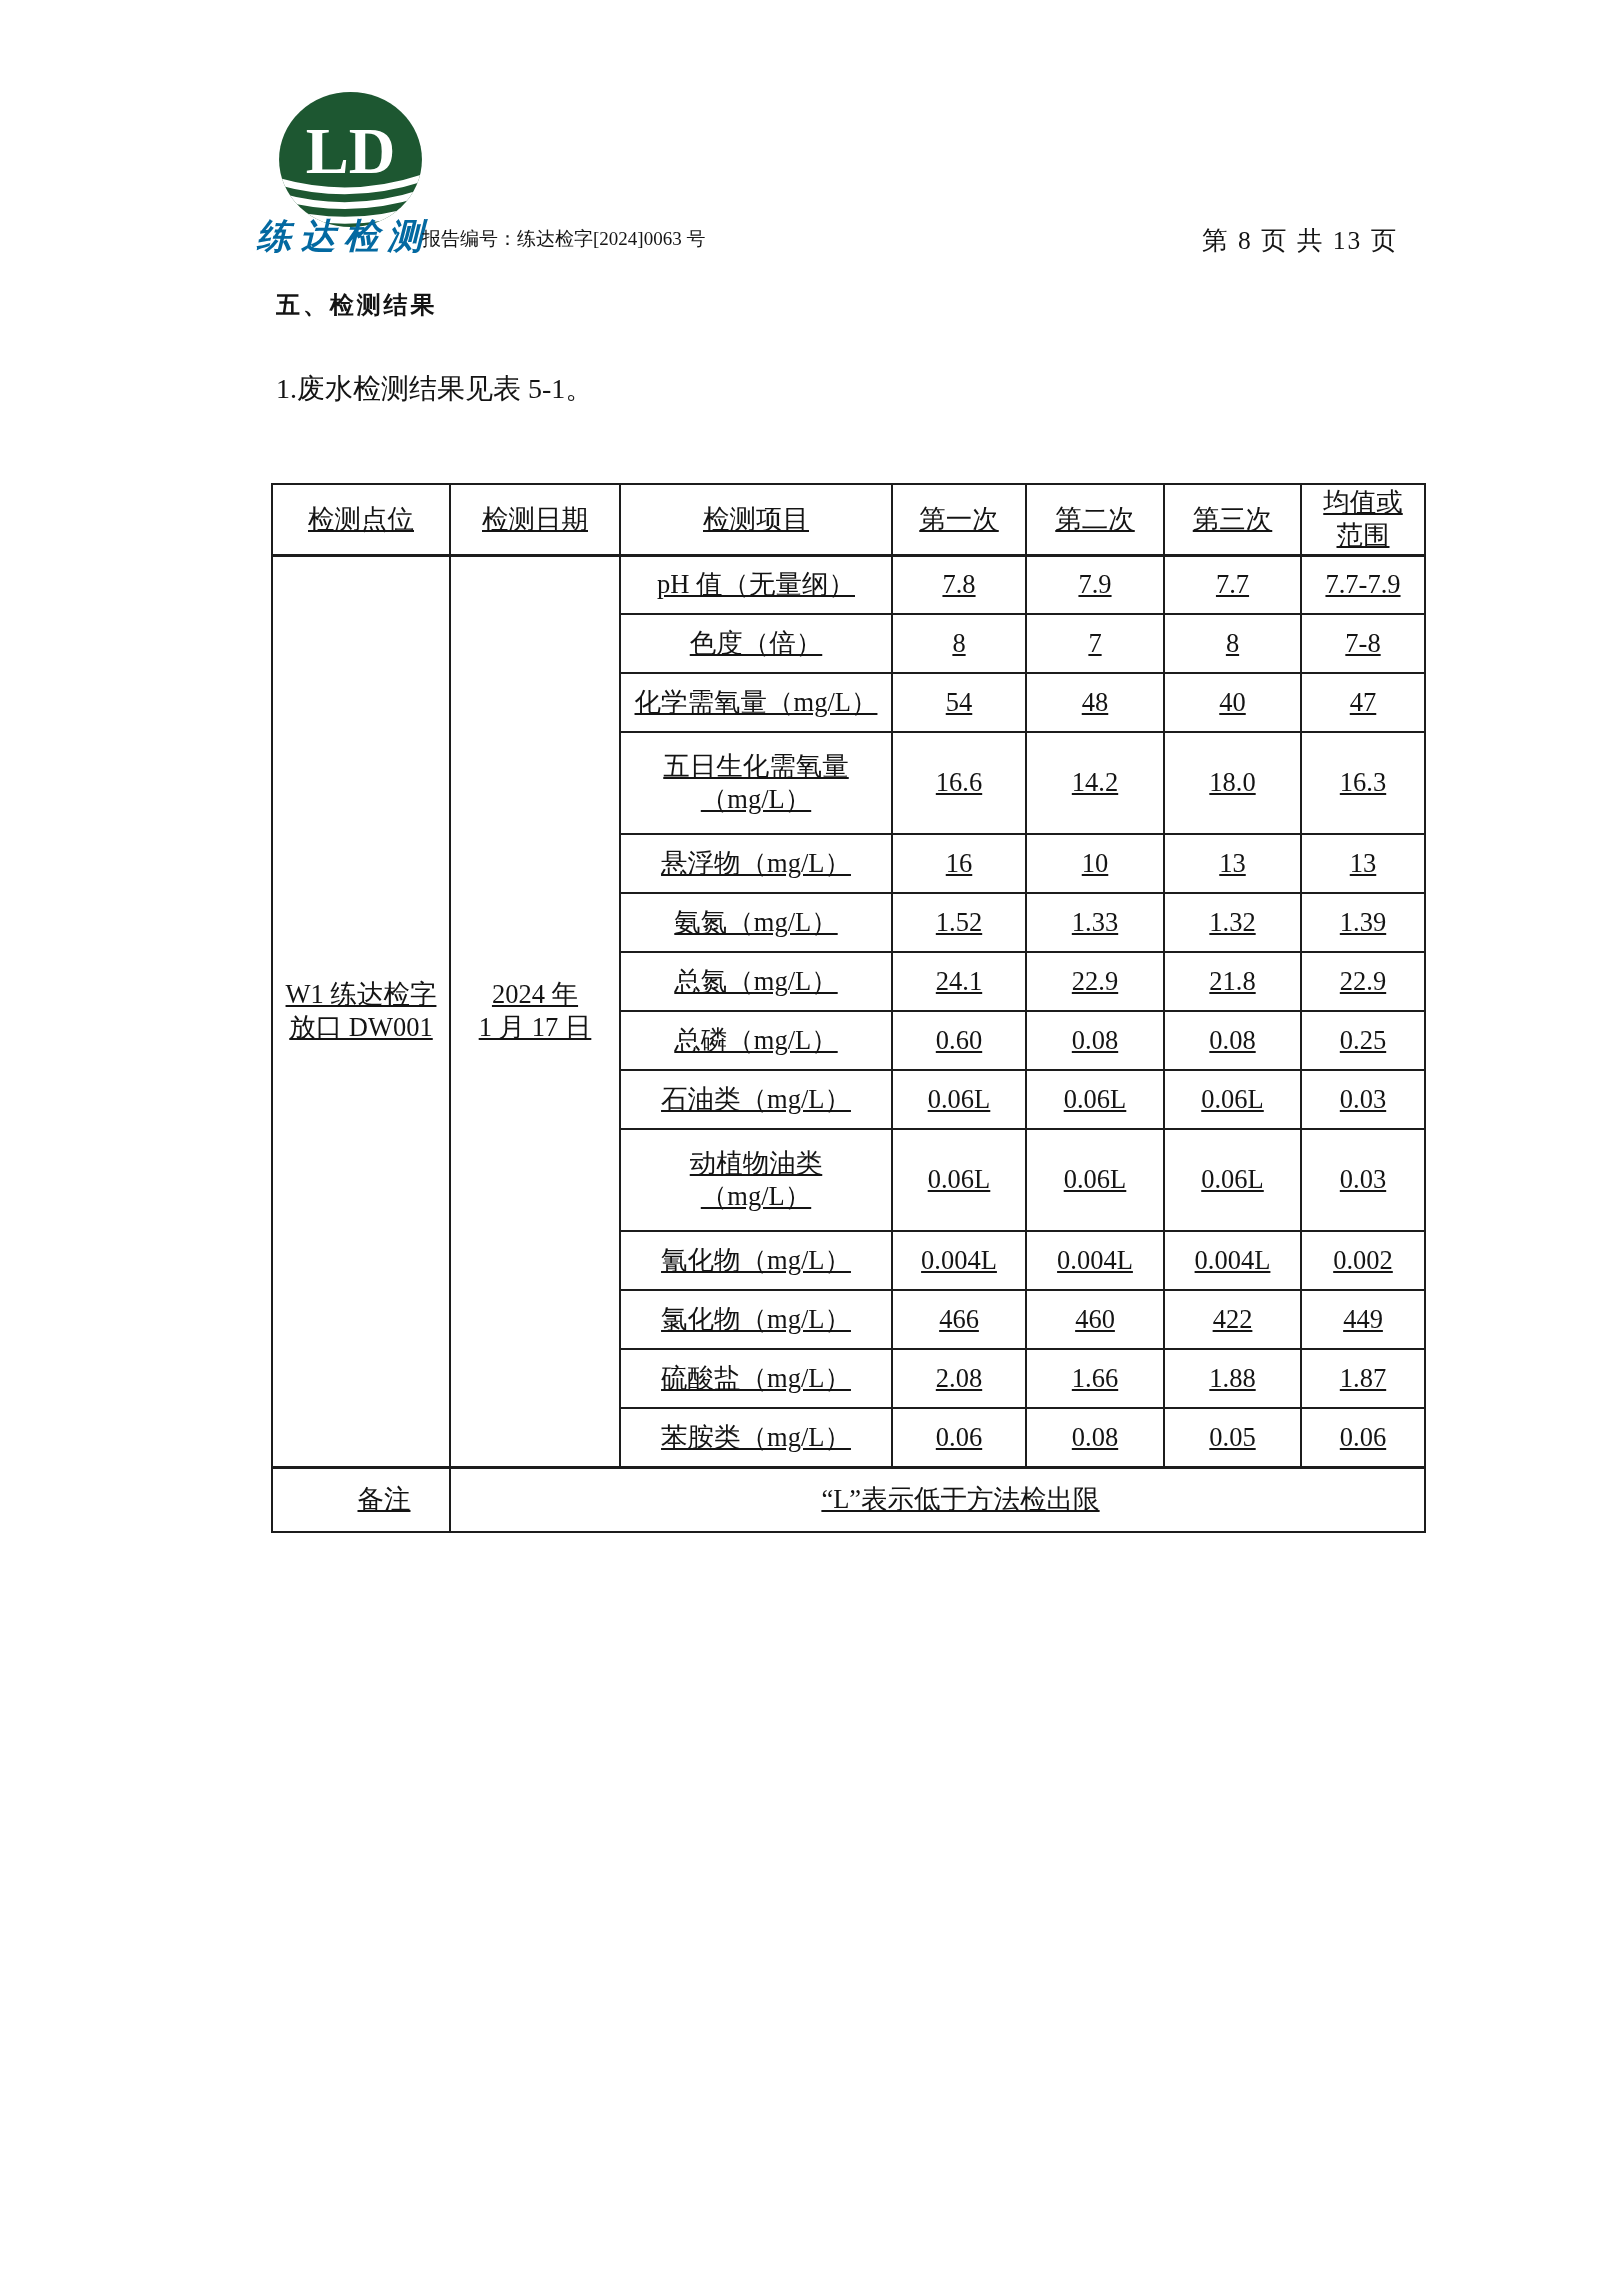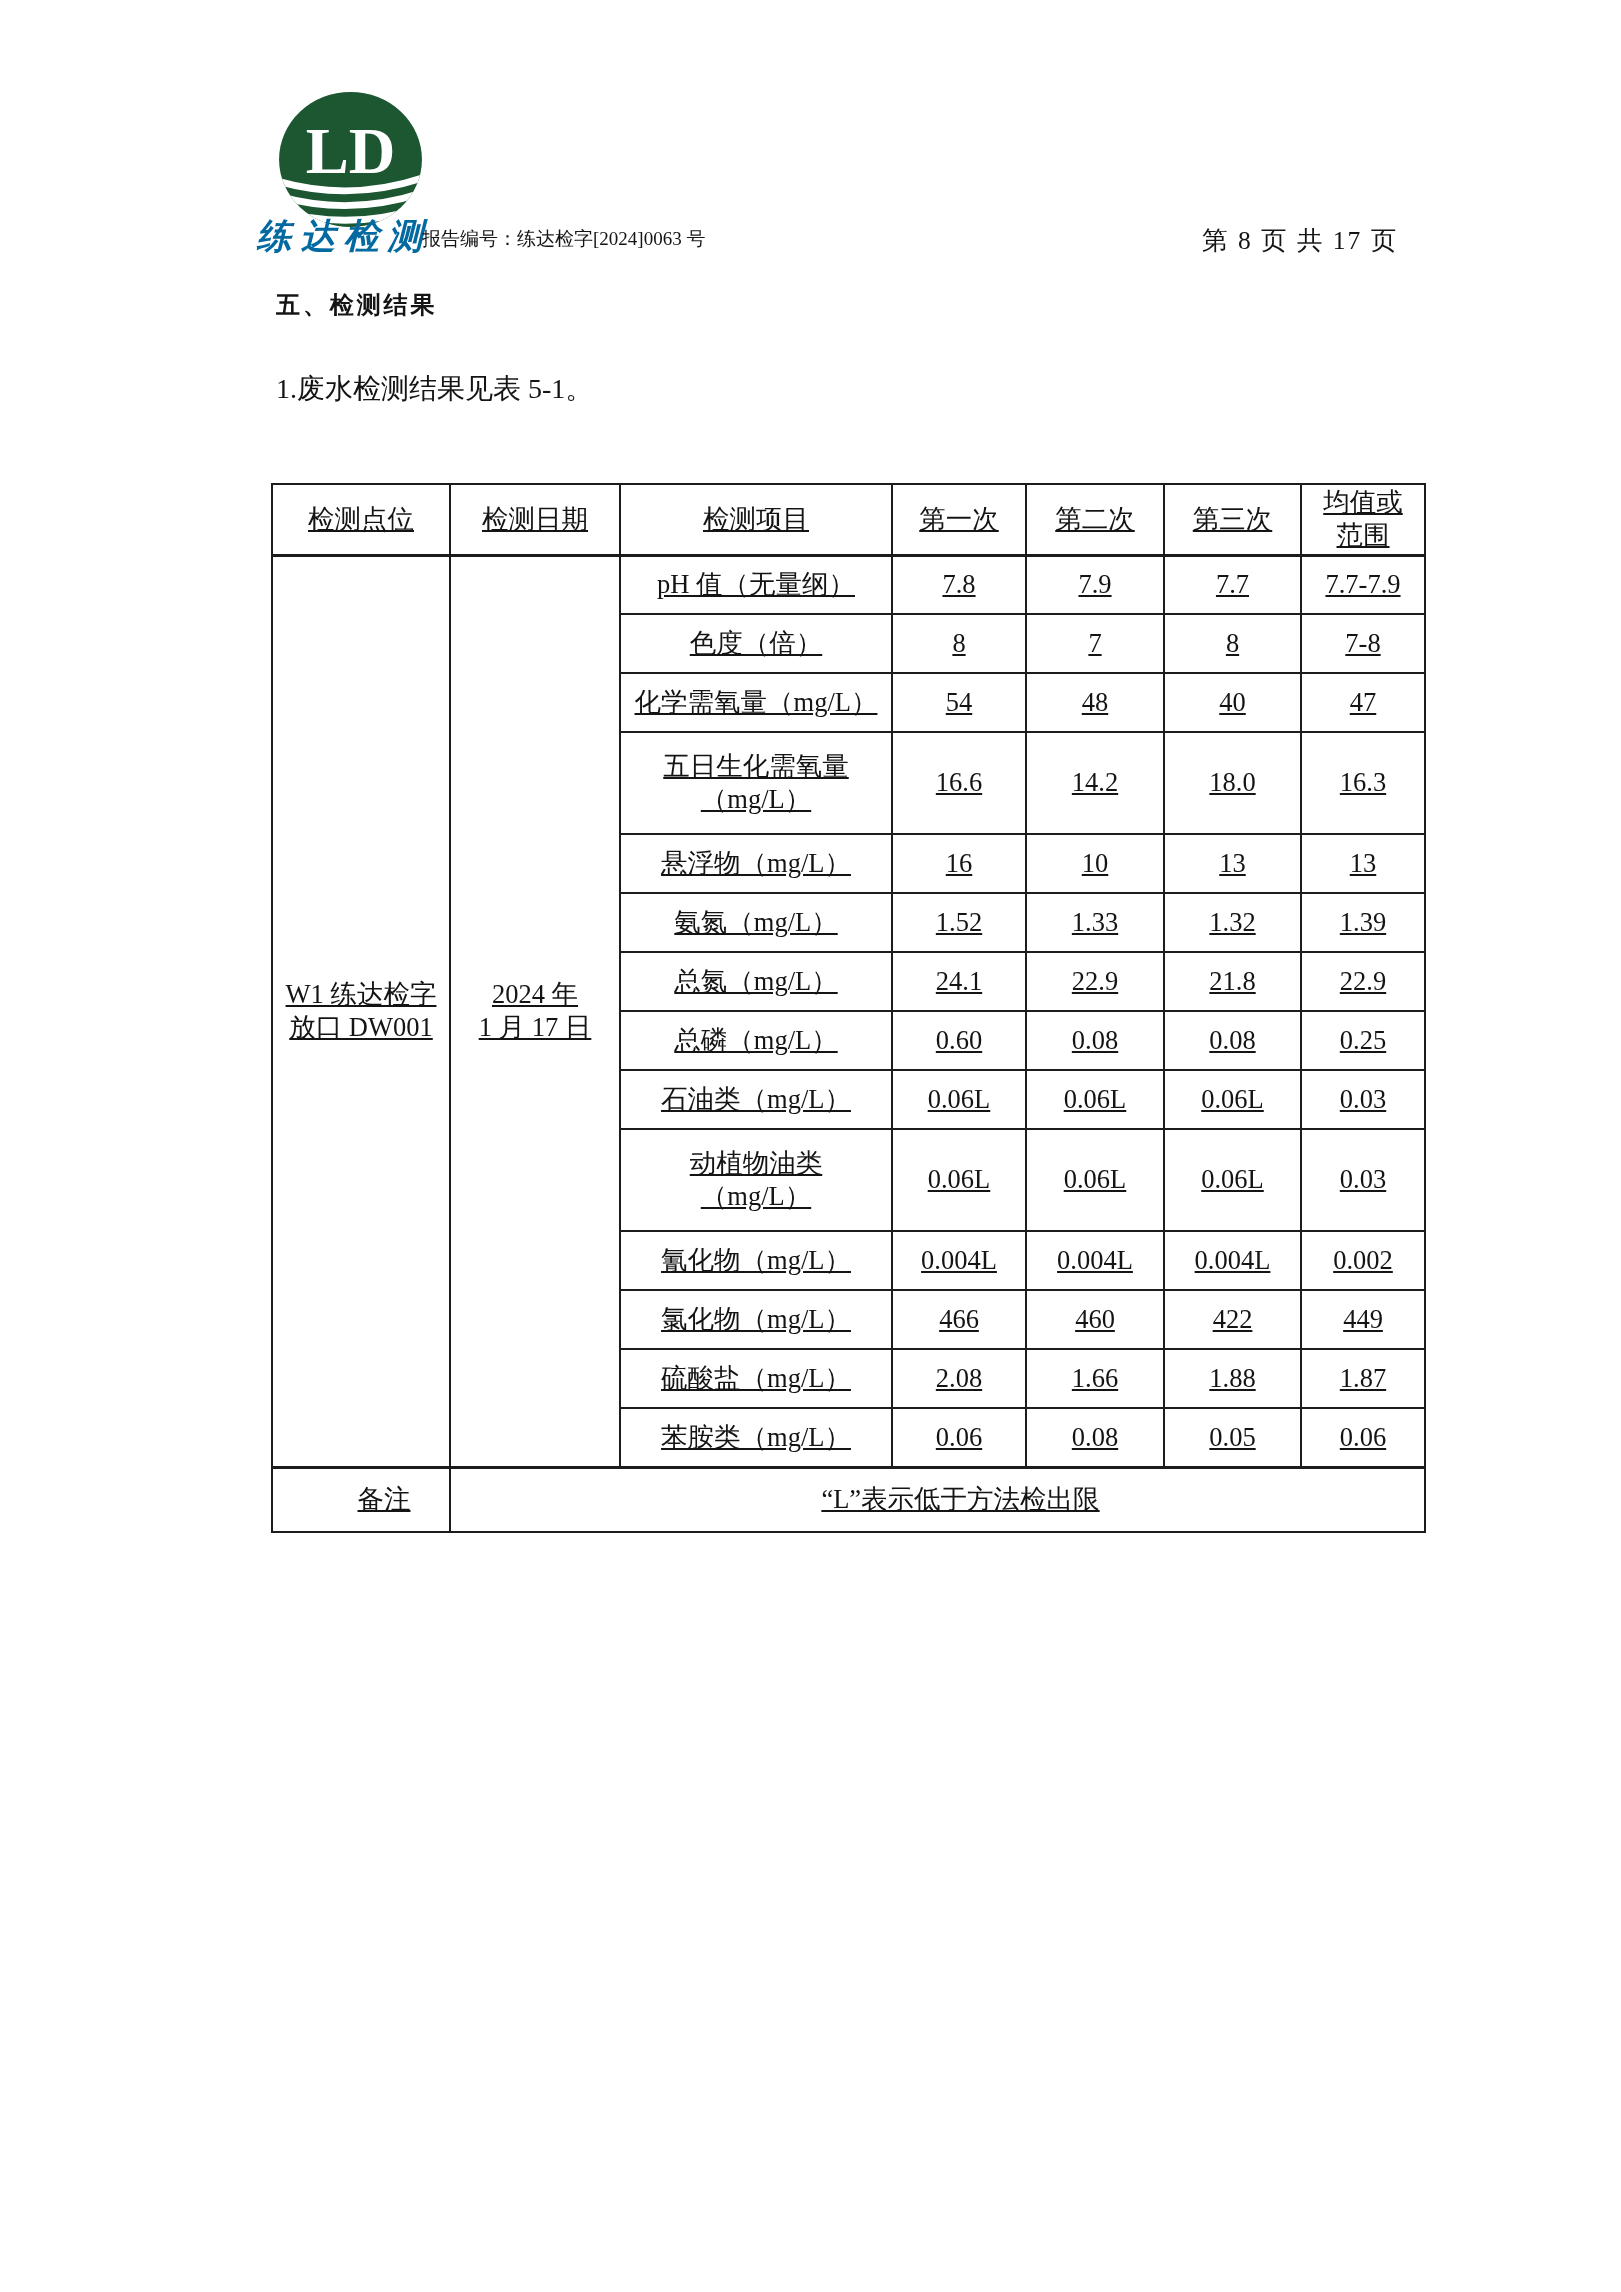--- a/index.html
+++ b/index.html
@@ -84,21 +84,21 @@
         <path d="M-6 90 Q76 116 158 86" stroke="#ffffff" stroke-width="7" fill="none"></path>
         <path d="M-6 105 Q76 131 158 101" stroke="#ffffff" stroke-width="7" fill="none"></path>
         <path d="M-6 120 Q76 146 158 116" stroke="#ffffff" stroke-width="7" fill="none"></path>
       </g>
       <text x="76" y="84" font-size="66" text-anchor="middle" fill="#ffffff" font-family="Liberation Serif, DejaVu Serif, serif" font-weight="bold">LD</text>
     </svg>
     <div class="brand-name">练达检测</div>
   </div>
 
   <div class="report-no">报告编号：练达检字[2024]0063 号</div>
-  <div class="page-indicator">第 8 页 共 17 页</div>
+  <div class="page-indicator">第 8 页 共 13 页</div>
 
   <h1 class="heading">五、检测结果</h1>
   <p class="intro">1.废水检测结果见表 5-1。</p>
 
   <table class="result-table">
     <colgroup>
       <col style="width:178px">
         <col style="width:170px">
         <col style="width:272px">
       <col style="width:134px">

